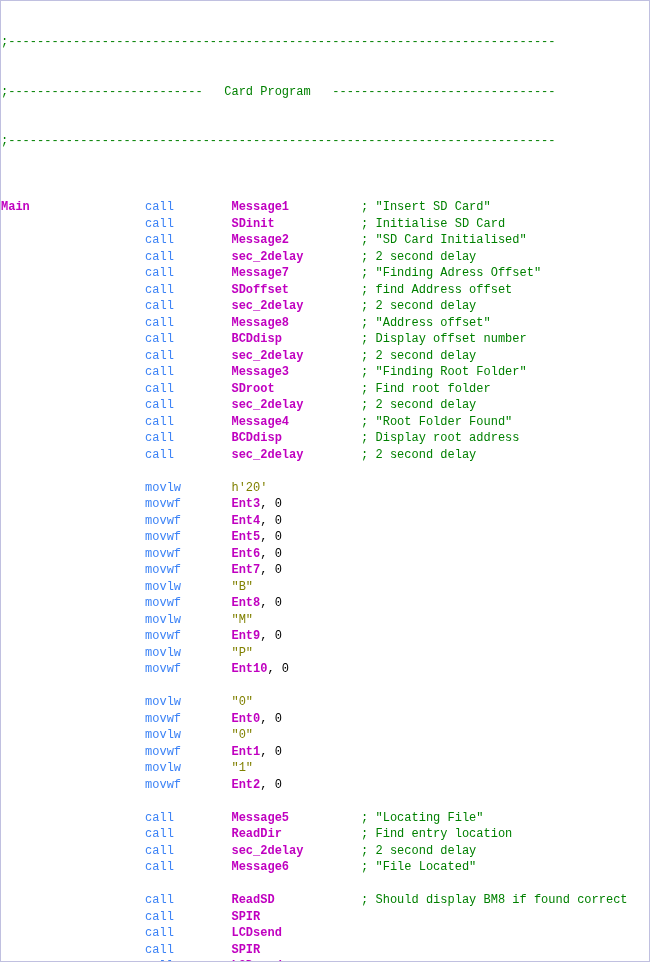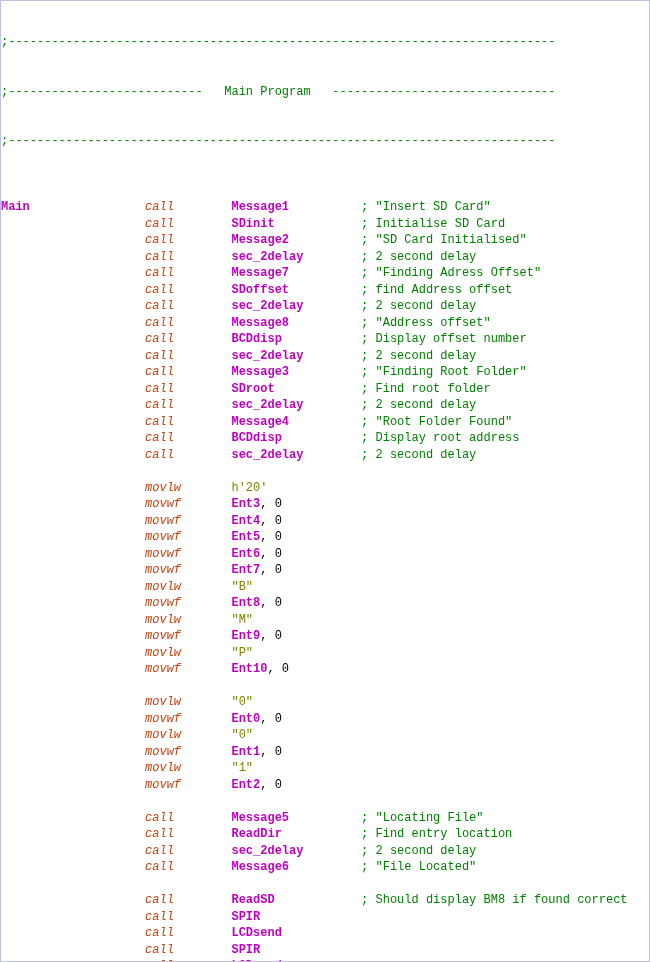--- a/index.html
+++ b/index.html
@@ -18,28 +18,28 @@
     line-height: 16.5px;
     white-space: pre;
     overflow: hidden;
   }
   .line {
     display: flex;
     flex-wrap: nowrap;
   }
   .green   { color: #008000; } 
   .maroon  { color: #c000c0; font-weight: bold; } 
-  .blue    { color: #c2410c; font-style: italic; } 
+  .blue    { color: #3b82f6; } 
   .brown   { color: #808000; } 
   .black   { color: #000000; }
 </style>
 </head>
 <body>
 
 <div class="code-container">
   <div class="line"><span class="green">;----------------------------------------------------------------------------</span></div>
   <div class="line">
-    <span class="green">;---------------------------   </span><span class="green">Main Program</span><span class="green">   -------------------------------</span>
+    <span class="green">;---------------------------   </span><span class="green">Card Program</span><span class="green">   -------------------------------</span>
   </div>
   <div class="line"><span class="green">;----------------------------------------------------------------------------</span></div>
 
   <div id="code-body"><div class="line"><span class="maroon">Main                </span><span class="blue">call        </span><span class="maroon">Message1</span><span>          </span><span class="green">; "Insert SD Card"</span></div><div class="line"><span class="">                    </span><span class="blue">call        </span><span class="maroon">SDinit</span><span>            </span><span class="green">; Initialise SD Card</span></div><div class="line"><span class="">                    </span><span class="blue">call        </span><span class="maroon">Message2</span><span>          </span><span class="green">; "SD Card Initialised"</span></div><div class="line"><span class="">                    </span><span class="blue">call        </span><span class="maroon">sec_2delay</span><span>        </span><span class="green">; 2 second delay</span></div><div class="line"><span class="">                    </span><span class="blue">call        </span><span class="maroon">Message7</span><span>          </span><span class="green">; "Finding Adress Offset"</span></div><div class="line"><span class="">                    </span><span class="blue">call        </span><span class="maroon">SDoffset</span><span>          </span><span class="green">; find Address offset</span></div><div class="line"><span class="">                    </span><span class="blue">call        </span><span class="maroon">sec_2delay</span><span>        </span><span class="green">; 2 second delay</span></div><div class="line"><span class="">                    </span><span class="blue">call        </span><span class="maroon">Message8</span><span>          </span><span class="green">; "Address offset"</span></div><div class="line"><span class="">                    </span><span class="blue">call        </span><span class="maroon">BCDdisp</span><span>           </span><span class="green">; Display offset number</span></div><div class="line"><span class="">                    </span><span class="blue">call        </span><span class="maroon">sec_2delay</span><span>        </span><span class="green">; 2 second delay</span></div><div class="line"><span class="">                    </span><span class="blue">call        </span><span class="maroon">Message3</span><span>          </span><span class="green">; "Finding Root Folder"</span></div><div class="line"><span class="">                    </span><span class="blue">call        </span><span class="maroon">SDroot</span><span>            </span><span class="green">; Find root folder</span></div><div class="line"><span class="">                    </span><span class="blue">call        </span><span class="maroon">sec_2delay</span><span>        </span><span class="green">; 2 second delay</span></div><div class="line"><span class="">                    </span><span class="blue">call        </span><span class="maroon">Message4</span><span>          </span><span class="green">; "Root Folder Found"</span></div><div class="line"><span class="">                    </span><span class="blue">call        </span><span class="maroon">BCDdisp</span><span>           </span><span class="green">; Display root address</span></div><div class="line"><span class="">                    </span><span class="blue">call        </span><span class="maroon">sec_2delay</span><span>        </span><span class="green">; 2 second delay</span></div><div class="line">&nbsp;</div><div class="line"><span class="">                    </span><span class="blue">movlw       </span><span class="brown">h'20'</span><span>             </span></div><div class="line"><span class="">                    </span><span class="blue">movwf       </span><span class="maroon">Ent3</span><span class="black">, 0</span><span>           </span></div><div class="line"><span class="">                    </span><span class="blue">movwf       </span><span class="maroon">Ent4</span><span class="black">, 0</span><span>           </span></div><div class="line"><span class="">                    </span><span class="blue">movwf       </span><span class="maroon">Ent5</span><span class="black">, 0</span><span>           </span></div><div class="line"><span class="">                    </span><span class="blue">movwf       </span><span class="maroon">Ent6</span><span class="black">, 0</span><span>           </span></div><div class="line"><span class="">                    </span><span class="blue">movwf       </span><span class="maroon">Ent7</span><span class="black">, 0</span><span>           </span></div><div class="line"><span class="">                    </span><span class="blue">movlw       </span><span class="brown">"B"</span><span>               </span></div><div class="line"><span class="">                    </span><span class="blue">movwf       </span><span class="maroon">Ent8</span><span class="black">, 0</span><span>           </span></div><div class="line"><span class="">                    </span><span class="blue">movlw       </span><span class="brown">"M"</span><span>               </span></div><div class="line"><span class="">                    </span><span class="blue">movwf       </span><span class="maroon">Ent9</span><span class="black">, 0</span><span>           </span></div><div class="line"><span class="">                    </span><span class="blue">movlw       </span><span class="brown">"P"</span><span>               </span></div><div class="line"><span class="">                    </span><span class="blue">movwf       </span><span class="maroon">Ent10</span><span class="black">, 0</span><span>          </span></div><div class="line">&nbsp;</div><div class="line"><span class="">                    </span><span class="blue">movlw       </span><span class="brown">"0"</span><span>               </span></div><div class="line"><span class="">                    </span><span class="blue">movwf       </span><span class="maroon">Ent0</span><span class="black">, 0</span><span>           </span></div><div class="line"><span class="">                    </span><span class="blue">movlw       </span><span class="brown">"0"</span><span>               </span></div><div class="line"><span class="">                    </span><span class="blue">movwf       </span><span class="maroon">Ent1</span><span class="black">, 0</span><span>           </span></div><div class="line"><span class="">                    </span><span class="blue">movlw       </span><span class="brown">"1"</span><span>               </span></div><div class="line"><span class="">                    </span><span class="blue">movwf       </span><span class="maroon">Ent2</span><span class="black">, 0</span><span>           </span></div><div class="line">&nbsp;</div><div class="line"><span class="">                    </span><span class="blue">call        </span><span class="maroon">Message5</span><span>          </span><span class="green">; "Locating File"</span></div><div class="line"><span class="">                    </span><span class="blue">call        </span><span class="maroon">ReadDir</span><span>           </span><span class="green">; Find entry location</span></div><div class="line"><span class="">                    </span><span class="blue">call        </span><span class="maroon">sec_2delay</span><span>        </span><span class="green">; 2 second delay</span></div><div class="line"><span class="">                    </span><span class="blue">call        </span><span class="maroon">Message6</span><span>          </span><span class="green">; "File Located"</span></div><div class="line">&nbsp;</div><div class="line"><span class="">                    </span><span class="blue">call        </span><span class="maroon">ReadSD</span><span>            </span><span class="green">; Should display BM8 if found correct</span></div><div class="line"><span class="">                    </span><span class="blue">call        </span><span class="maroon">SPIR</span><span>              </span></div><div class="line"><span class="">                    </span><span class="blue">call        </span><span class="maroon">LCDsend</span><span>           </span></div><div class="line"><span class="">                    </span><span class="blue">call        </span><span class="maroon">SPIR</span><span>              </span></div><div class="line"><span class="">                    </span><span class="blue">call        </span><span class="maroon">LCDsend</span><span>           </span></div></div>
 </div>
 
 </body></html>

